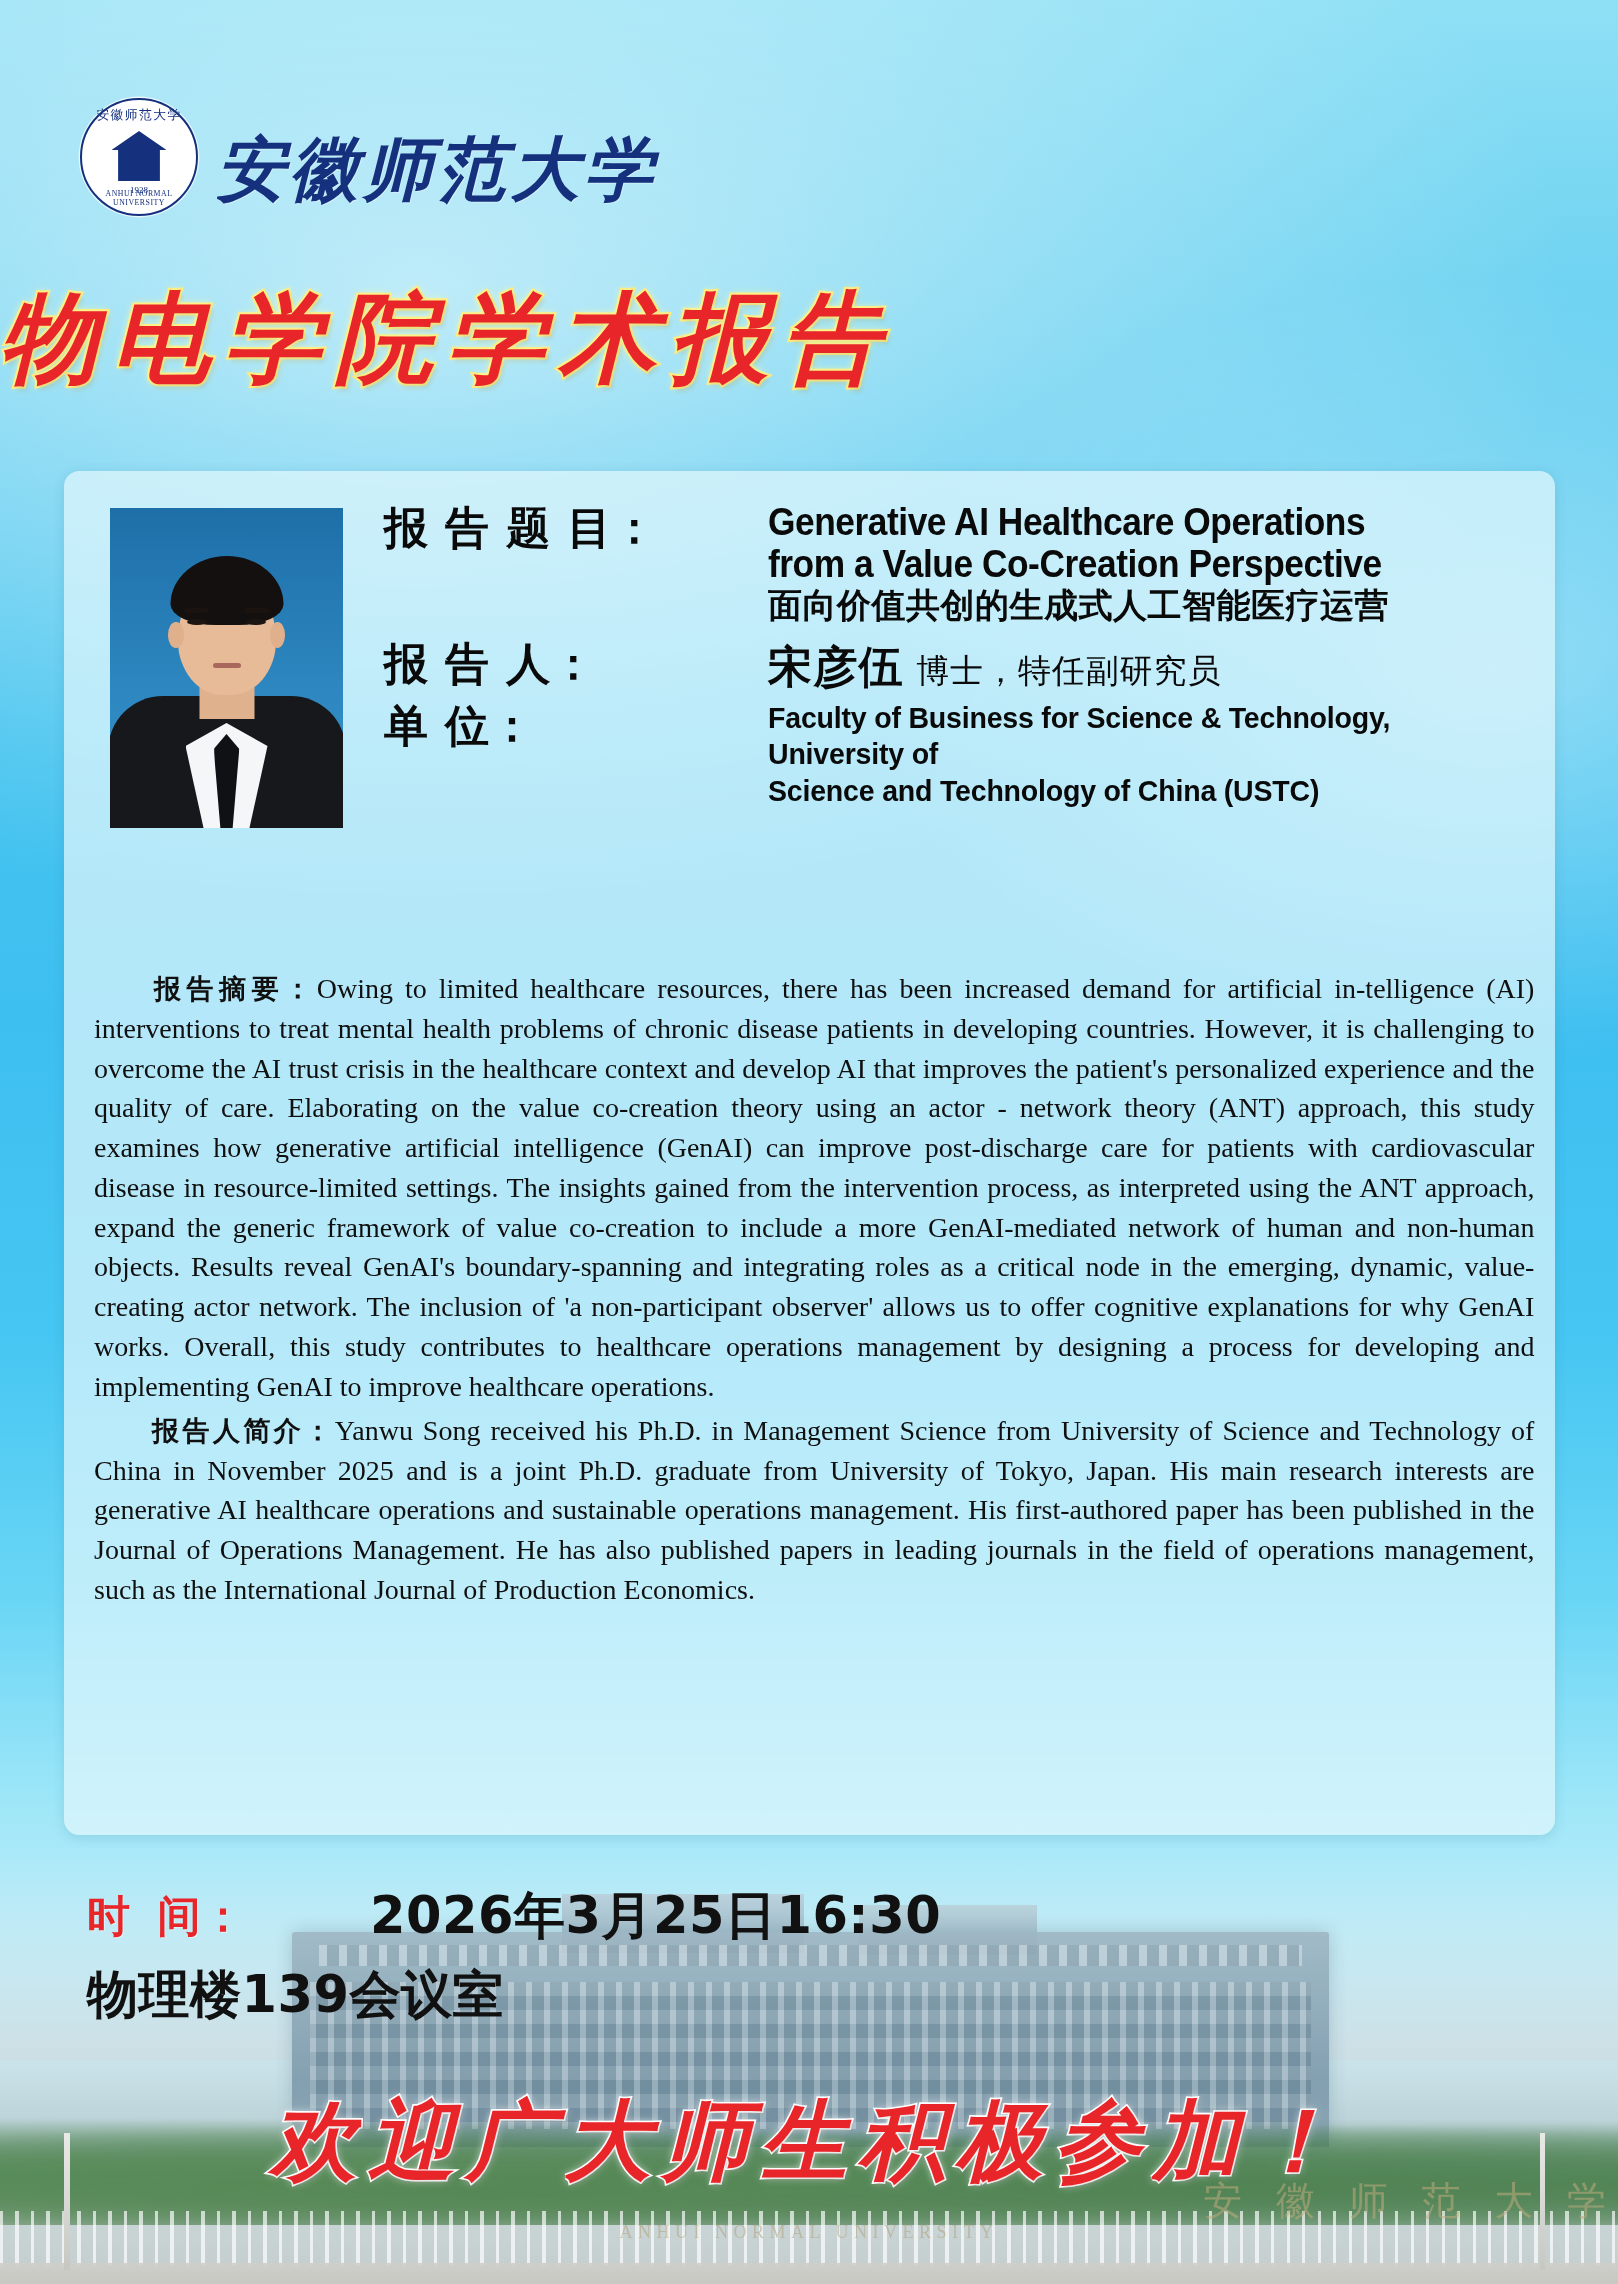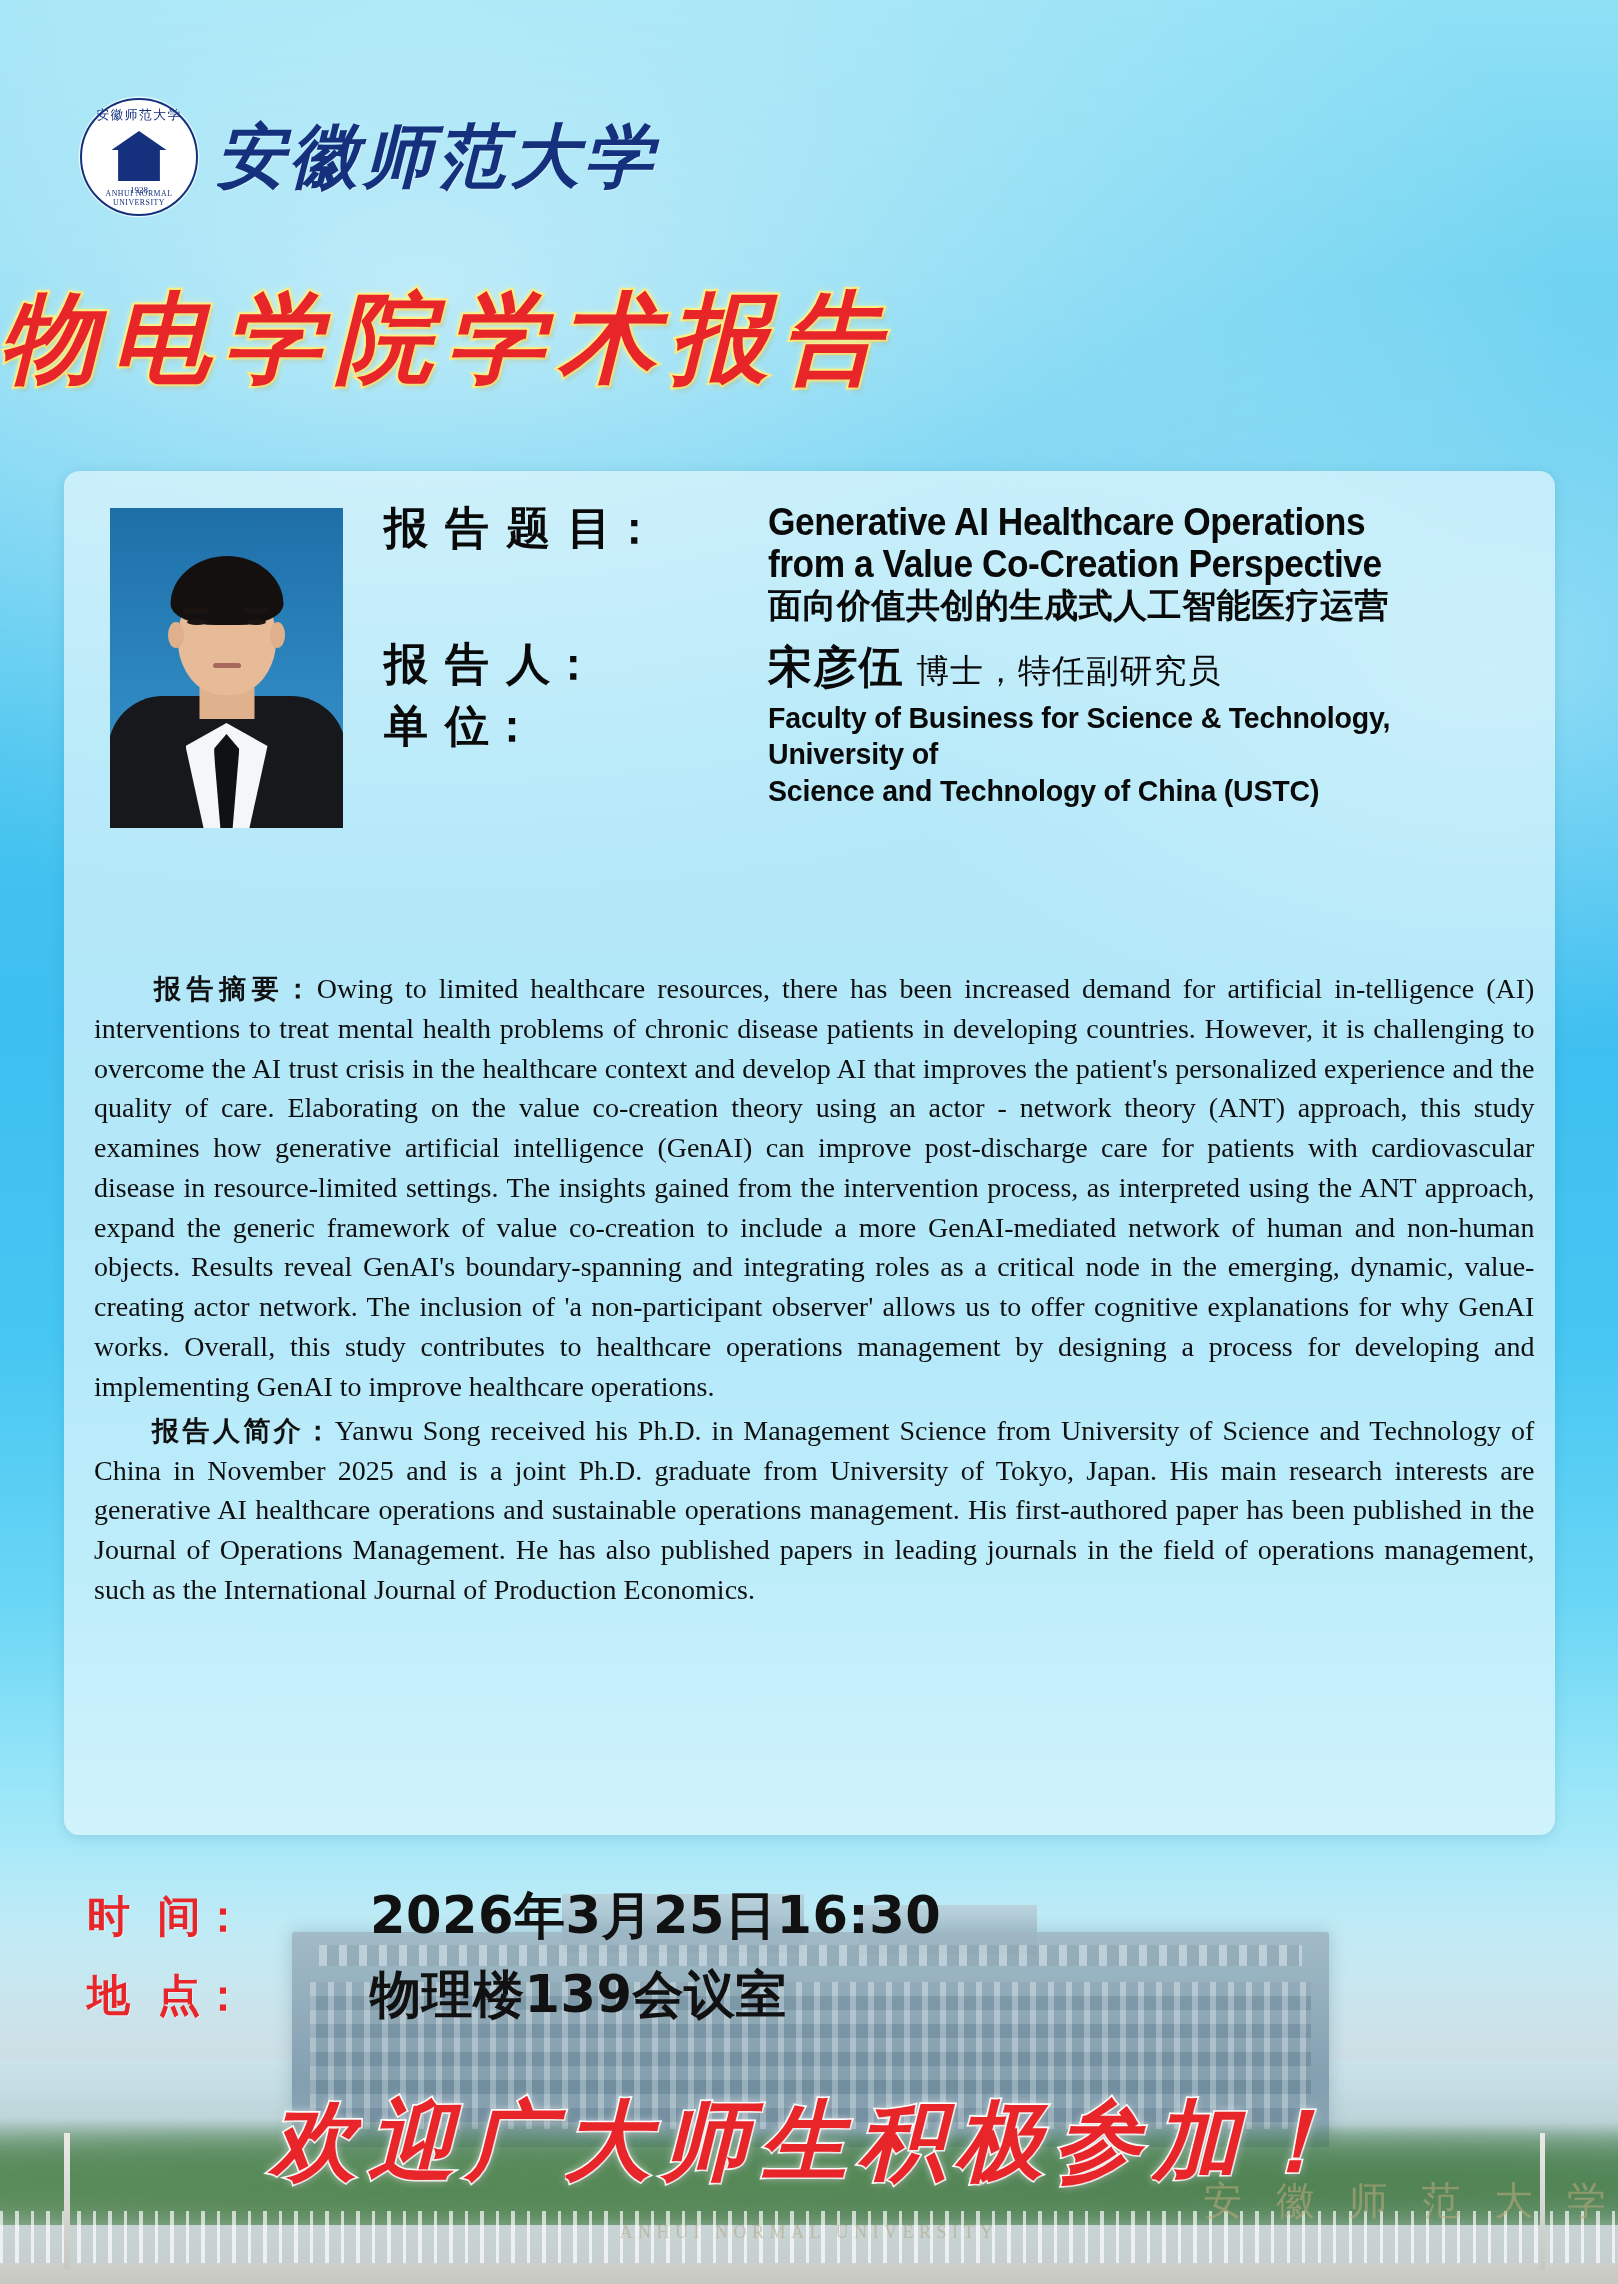--- a/index.html
+++ b/index.html
@@ -165,21 +165,21 @@
     position: absolute;
     width: 5.5px;
     background: linear-gradient(180deg, #e9e9e6 0%, #c7c7c2 100%);
   }
   
   .univ-header {
     position: absolute;
     left: 80px;
     top: 98px;
     display: flex;
-    align-items: center;
+    align-items: flex-end;
     gap: 18px;
   }
   .univ-logo {
     width: 114px;
     height: 114px;
     border-radius: 50%;
     border: 2.7px solid #15317e;
     background: #ffffff;
     position: relative;
     box-shadow: 0 0 0 1.4px rgba(255,255,255,0.7);
@@ -583,21 +583,20 @@
     </div>
 
   </div>
 
   <div class="tp">
     <div class="tp-row">
       <div class="tp-label">时 间：</div>
       <div class="tp-value">2026年3月25日16:30</div>
     </div>
     <div class="tp-row">
-      <div class="tp-label">地 点：</div>
       <div class="tp-value">物理楼139会议室</div>
     </div>
   </div>
 
   <div class="slogan">欢迎广大师生积极参加！</div>
 
 </div>
 
 
 </body></html>

